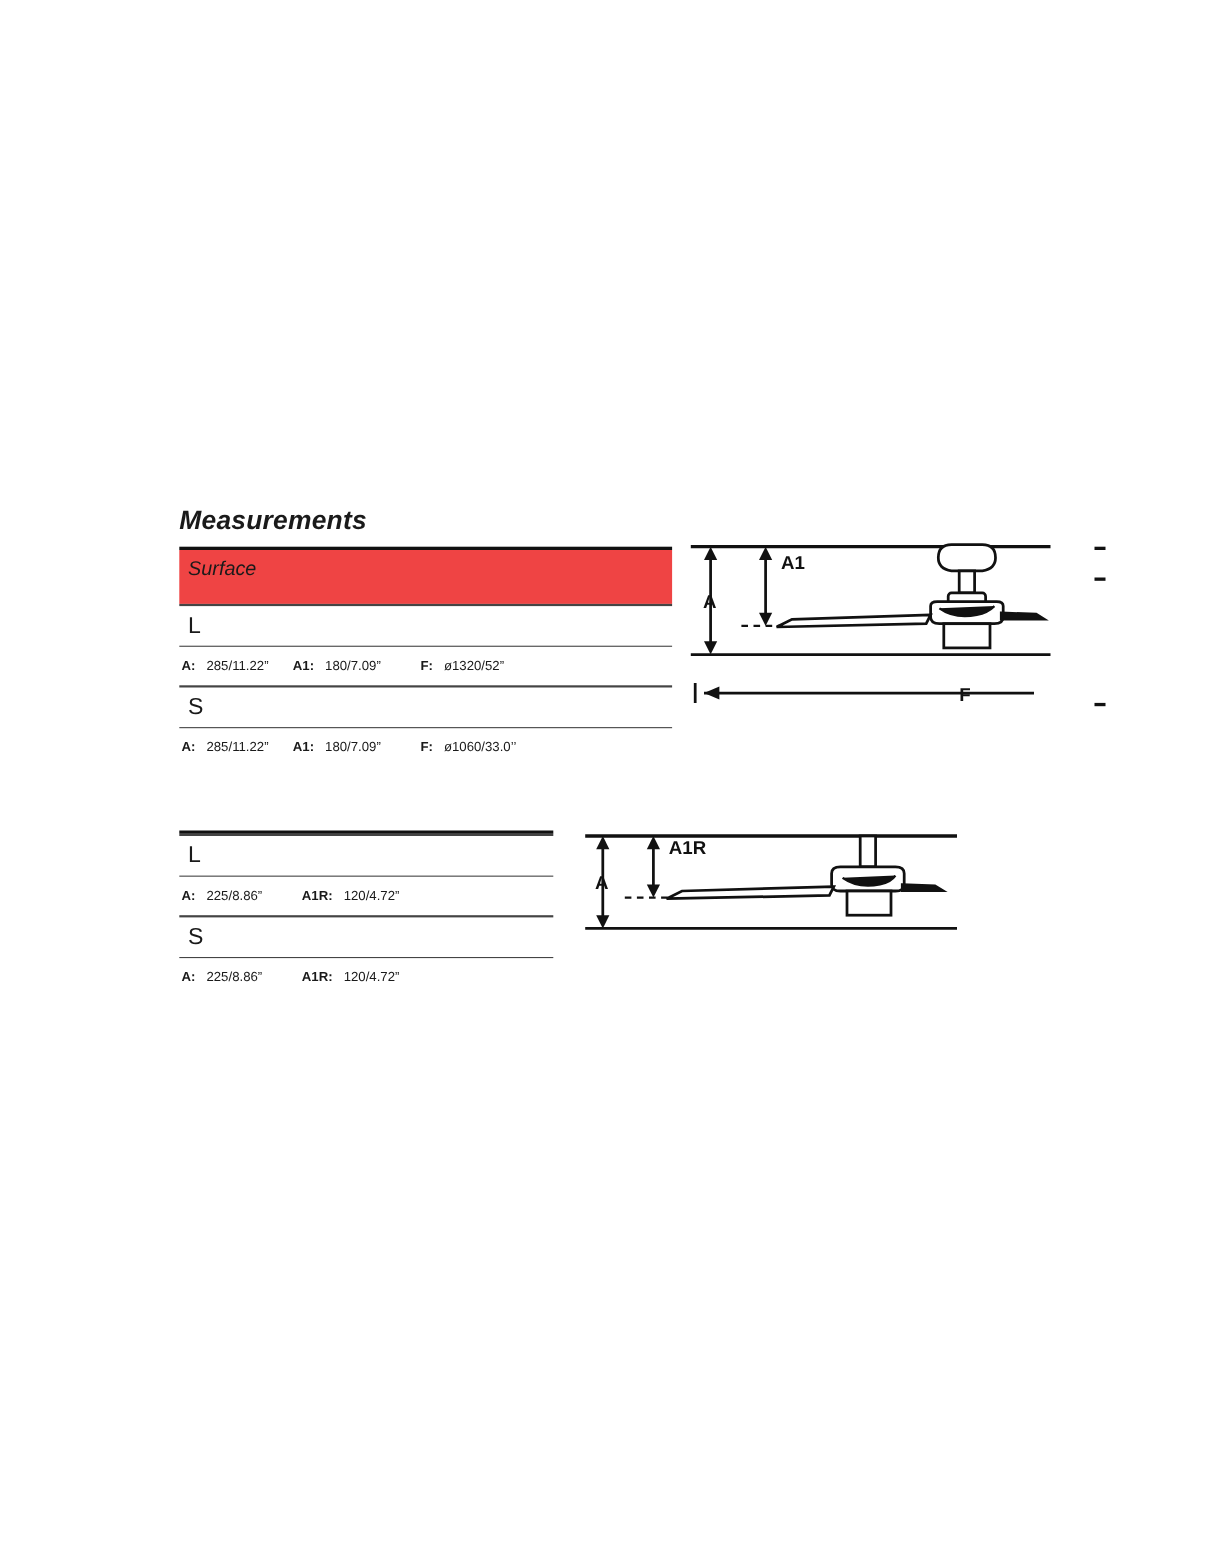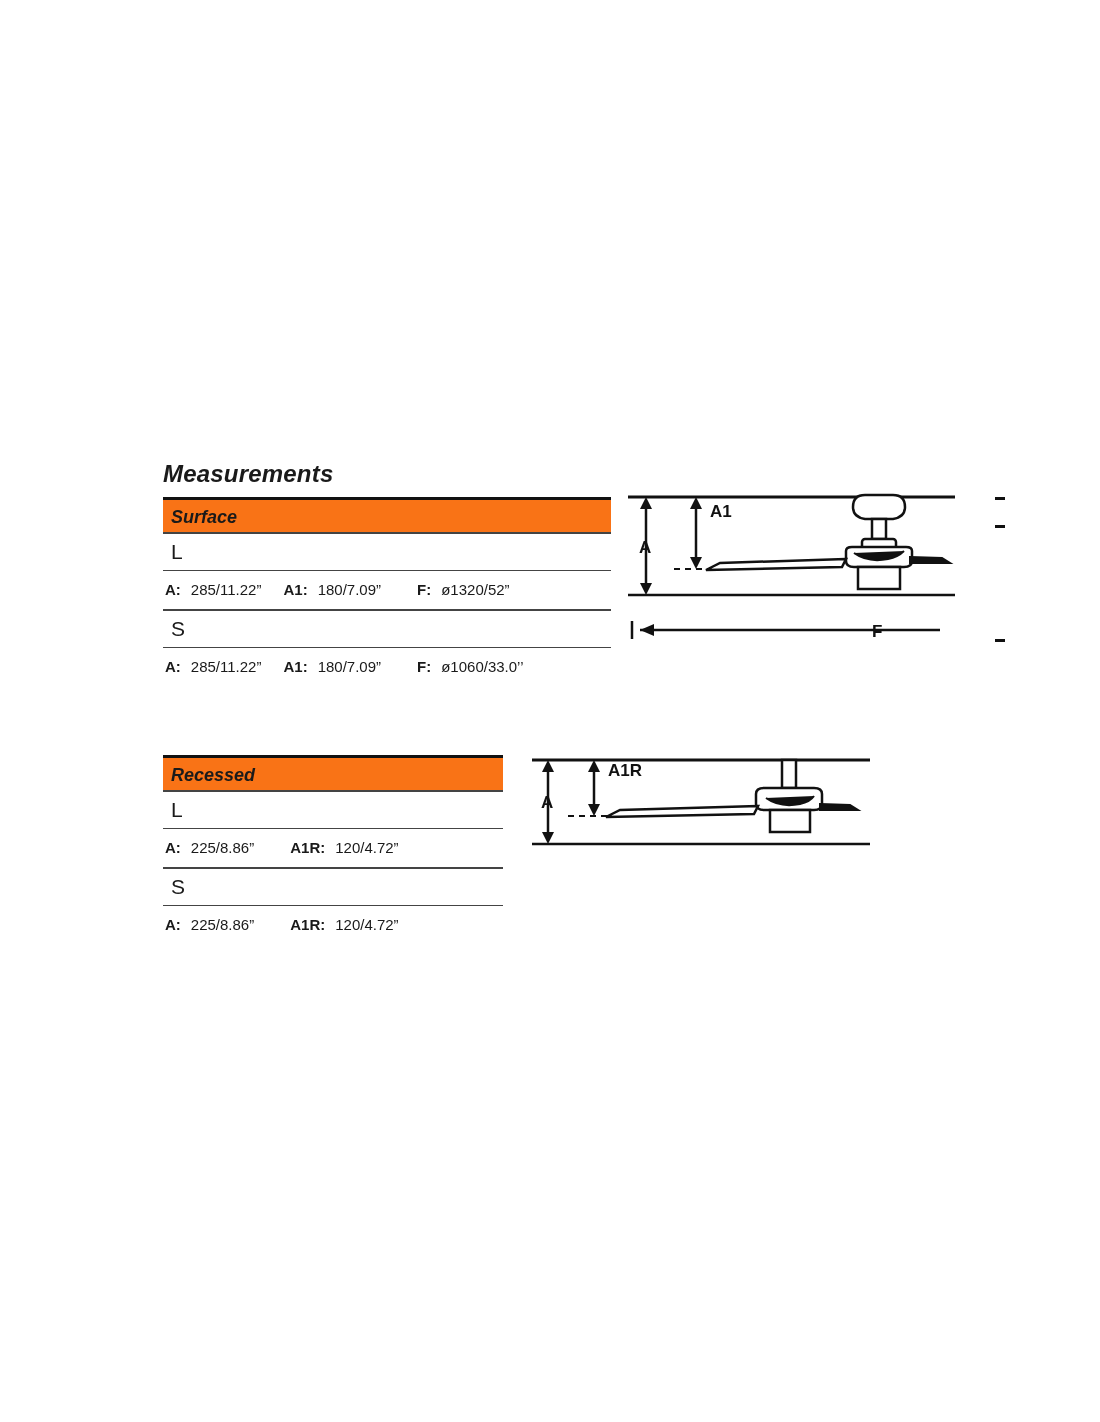--- a/index.html
+++ b/index.html
@@ -54,37 +54,37 @@
     background: #111;
     width: 100%;
   }
   .rule-thin {
     height: 1.5px;
     background: #444;
     width: 100%;
   }
 
   .section-head {
-    background: #f97316;
+    background: #ef4444;
     font-size: 18px;
-    font-weight: bold;
+    font-weight: normal;
     font-style: italic;
-    padding: 7px 0 4px 8px;
+    padding: 7px 0 21px 8px;
     box-sizing: border-box;
   }
 
   .variant-label {
     font-size: 21px;
     padding: 6px 0 7px 8px;
     box-sizing: border-box;
     line-height: 1.1;
   }
 
   .dims-row {
-    font-size: 15px;
+    font-size: 12px;
     padding: 10px 0 11px 2px;
     box-sizing: border-box;
     white-space: nowrap;
   }
   .dims-row .k {
     font-weight: bold;
   }
   .gap-sm { display: inline-block; width: 10px; }
   .gap-md { display: inline-block; width: 22px; }
   .gap-lg { display: inline-block; width: 36px; }
@@ -195,21 +195,20 @@
 
   <div class="right-edge-marks">
     <div style="left:0;top:10px;width:10px;height:3px;"></div>
     <div style="left:0;top:38px;width:10px;height:3px;"></div>
     <div style="left:0;top:152px;width:10px;height:3px;"></div>
   </div>
 
   <div class="recessed-table">
     <div class="rule-thick"></div>
 
-    <div class="section-head">Recessed</div>
     <div class="rule-thin"></div>
 
     <div class="variant-label">L</div>
     <div class="rule-thin"></div>
 
     <div class="dims-row">
       <span class="k">A:</span><span class="gap-sm"></span><span>225/8.86”</span><span class="gap-lg"></span><span class="k">A1R:</span><span class="gap-sm"></span><span>120/4.72”</span>
     </div>
     <div class="rule-thin"></div>
 

